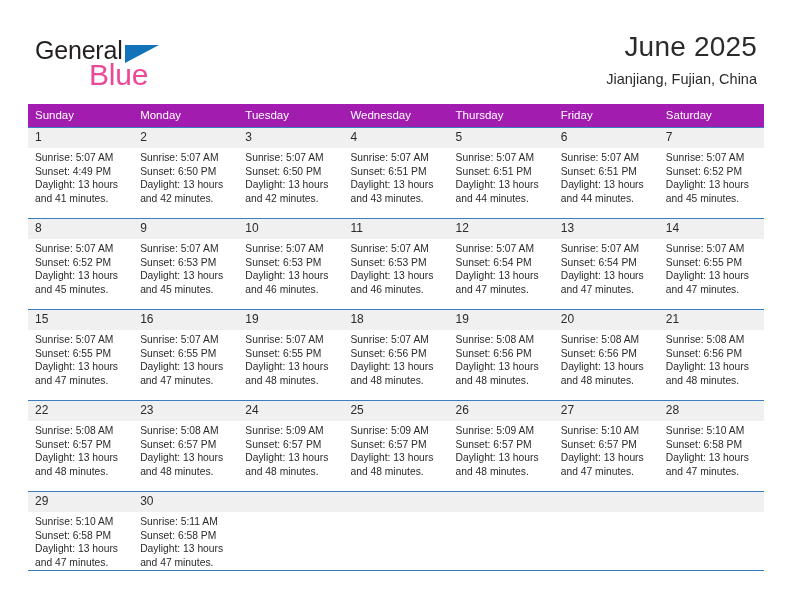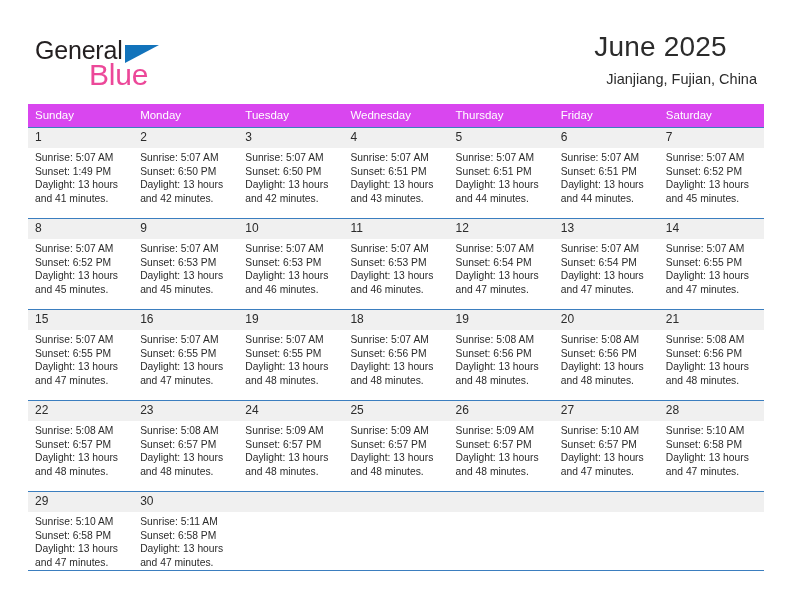--- a/index.html
+++ b/index.html
@@ -60,21 +60,21 @@
     width: 0;
     height: 0;
     border-left: 34px solid #1273bb;
     border-bottom: 18px solid transparent;
   }
 
   .title-block {
     position: absolute;
     right: 35px;
     top: 30px;
-    text-align: left;
+    text-align: right;
   }
   .month-title {
     font-size: 28px;
     font-weight: normal;
     color: #2b2b2b;
     line-height: 34px;
     letter-spacing: 0.2px;
   }
   .location-title {
     margin-top: 6px;
@@ -87,21 +87,21 @@
   
   .calendar {
     position: absolute;
     left: 28px;
     top: 104px;
     width: 736px;
     border-collapse: collapse;
     table-layout: fixed;
   }
   .calendar th {
-    background: #d946ef;
+    background: #a21caf;
     color: #ffffff;
     font-size: 11.5px;
     font-weight: normal;
     text-align: left;
     padding: 5px 0 6px 7px;
     height: 11px;
     border: none;
     margin-left: 40px;
   }
   .calendar td {
@@ -181,21 +181,21 @@
         <th>Friday</th>
         <th>Saturday</th>
       </tr>
     </thead>
     <tbody>
         <tr class="week-row">
           <td>
             <div class="daynum">1</div>
             <div class="cell-info">
               <div>Sunrise: 5:07 AM</div>
-              <div>Sunset: 1:49 PM</div>
+              <div>Sunset: 4:49 PM</div>
               <div>Daylight: 13 hours</div>
               <div>and 41 minutes.</div>
             </div>
           </td>
           <td>
             <div class="daynum">2</div>
             <div class="cell-info">
               <div>Sunrise: 5:07 AM</div>
               <div>Sunset: 6:50 PM</div>
               <div>Daylight: 13 hours</div>

